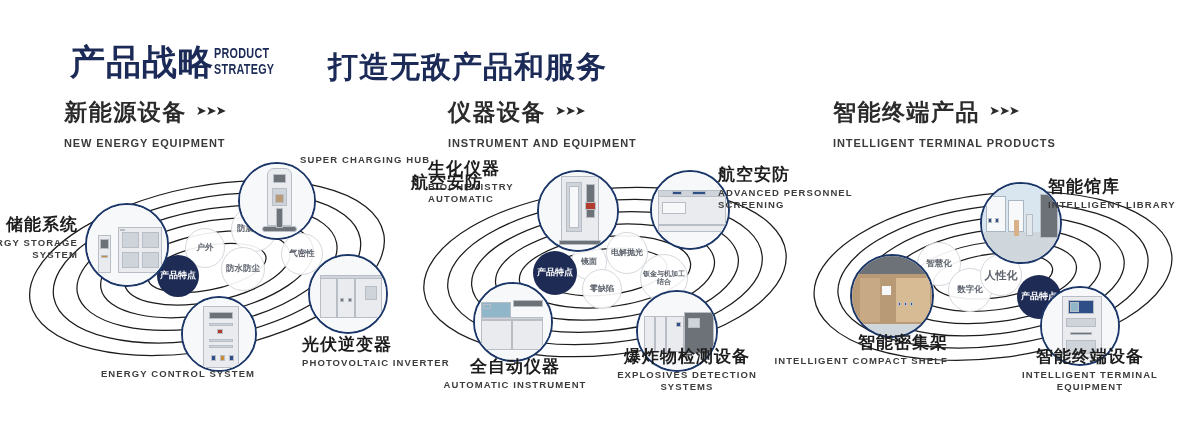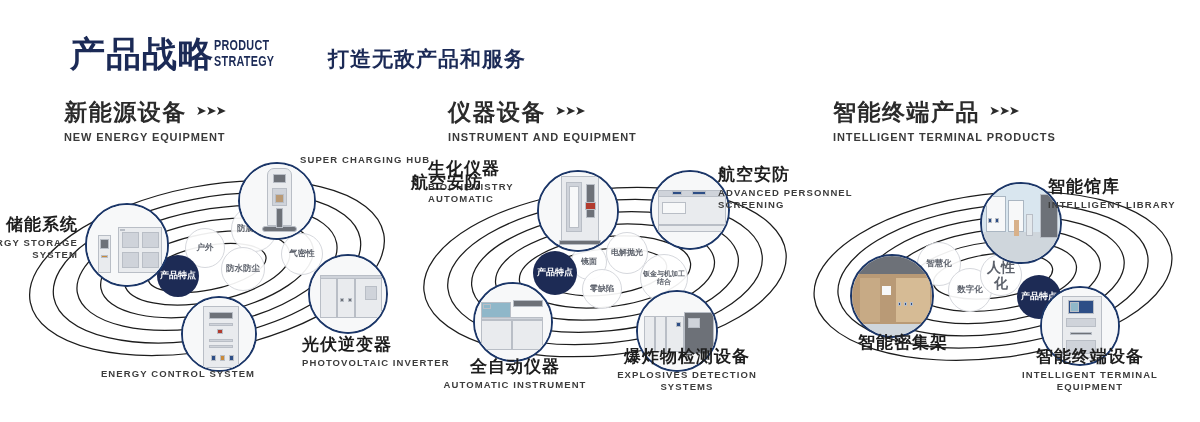--- a/index.html
+++ b/index.html
@@ -2,53 +2,53 @@
 <html><head>
 <meta charset="utf-8">
 <style>
   * { margin:0; padding:0; box-sizing:border-box; }
   html,body { width:1200px; height:422px; background:#ffffff; overflow:hidden; }
   body { font-family:"Liberation Sans","DejaVu Sans",sans-serif; }
 
   #stage { position:relative; width:1200px; height:422px; background:#fff; }
 
   
-  .hdr { position:absolute; left:0; top:4px; width:1200px; height:88px; }
+  .hdr { position:absolute; left:0; top:12px; width:1200px; height:88px; }
   .hdr-cn {
     position:absolute; left:70px; top:28px;
     font-size:35px; font-weight:700; color:#1b2a56;
     letter-spacing:1px; line-height:44px;
   }
   .hdr-en {
     position:absolute; left:214px; top:33px;
     font-size:15px; font-weight:700; color:#1b2a56;
     line-height:16px; letter-spacing:0.4px;
     transform:scaleX(0.72); transform-origin:left top;
   }
   .hdr-slogan {
     position:absolute; left:328px; top:34px;
-    font-size:21px; font-weight:700; color:#1b2a56;
+    font-size:30px; font-weight:700; color:#1b2a56;
     letter-spacing:1px; line-height:42px;
   }
 
   
   .sec-title { position:absolute; }
   .sec-title .cn {
     font-size:23px; font-weight:700; color:#2b2b2b;
     letter-spacing:1.5px; line-height:28px; display:inline-block;
     vertical-align:middle;
   }
   .sec-title .arrows {
     display:inline-block; vertical-align:middle;
     font-size:13px; color:#2b2b2b; letter-spacing:-1px;
     margin-left:9px; font-weight:700; position:relative; top:-2px;
   }
   .sec-title .en {
     display:block; font-size:11px; font-weight:700; color:#3a3a3a;
-    letter-spacing:0.9px; margin-top:5px;
+    letter-spacing:0.9px; margin-top:11px;
   }
 
   
   .grp { position:absolute; top:150px; height:262px; }
   .grp svg { position:absolute; left:0; top:0; overflow:visible; }
 
   
   .node { position:absolute; border-radius:50%;
           border:2.5px solid #1b3668; background:#ffffff;
           overflow:hidden; }
@@ -301,21 +301,21 @@
         <ellipse rx="84" ry="34"></ellipse>
         <ellipse rx="108" ry="46"></ellipse>
         <ellipse rx="132" ry="58"></ellipse>
         <ellipse rx="156" ry="70"></ellipse>
         <ellipse rx="180" ry="82"></ellipse>
       </g>
     </svg>
 
     <div class="bub" style="left:127px; top:92px; width:44px; height:44px; font-size:8.5px;">智慧化</div>
     <div class="bub" style="left:158px; top:118px; width:44px; height:44px; font-size:8.5px;">数字化</div>
-    <div class="bub" style="left:190px; top:104px; width:42px; height:42px; font-size:14px;">人性化</div>
+    <div class="bub" style="left:190px; top:104px; width:42px; height:42px; font-size:11px;">人性化</div>
     <div class="badge" style="left:228px; top:126px; width:42px; height:42px; font-size:9px;">产品特点</div>
 
     <div class="node" style="left:190px; top:32px; width:82px; height:82px;">
       <div class="ph">
         <div class="sky" style="left:0;top:0;width:82px;height:48px;"></div>
         <div class="flr" style="left:0;top:48px;width:82px;height:34px;"></div>
         <div class="mach w" style="left:4px;top:12px;width:20px;height:36px;border-color:#aab6c2;"></div>
         <div class="mach w" style="left:26px;top:16px;width:16px;height:32px;border-color:#aab6c2;"></div>
         <div class="mach k" style="left:58px;top:10px;width:18px;height:44px;"></div>
         <div class="mach b" style="left:6px;top:34px;width:4px;height:5px;"></div>
@@ -337,20 +337,21 @@
         <div class="mach" style="left:8px;top:22px;width:20px;height:44px;background:#c7aa85;border:none;"></div>
         <div class="mach w" style="left:30px;top:30px;width:9px;height:9px;border:none;"></div>
         <div class="mach" style="left:44px;top:22px;width:34px;height:44px;background:#d6bb95;border:none;"></div>
         <div class="mach b" style="left:46px;top:46px;width:3px;height:4px;"></div>
         <div class="mach b" style="left:52px;top:46px;width:3px;height:4px;"></div>
         <div class="mach b" style="left:58px;top:46px;width:3px;height:4px;"></div>
       </div>
     </div>
     <div class="lbl r" style="left:-22px; top:182px; width:180px;">
       <div class="cn">智能密集架</div>
+      <div class="en wrap">INTELLIGENT COMPACT SHELF</div>
     </div>
 
     <div class="node" style="left:250px; top:136px; width:80px; height:80px;">
       <div class="ph">
         <div class="mach w" style="left:0;top:0;width:80px;height:80px;border:none;"></div>
         <div class="mach" style="left:20px;top:8px;width:40px;height:62px;"></div>
         <div class="mach b" style="left:26px;top:12px;width:26px;height:14px;"></div>
         <div class="mach g" style="left:28px;top:14px;width:9px;height:10px;"></div>
         <div class="mach d" style="left:24px;top:30px;width:30px;height:9px;"></div>
         <div class="mach k" style="left:28px;top:44px;width:22px;height:3px;"></div>

